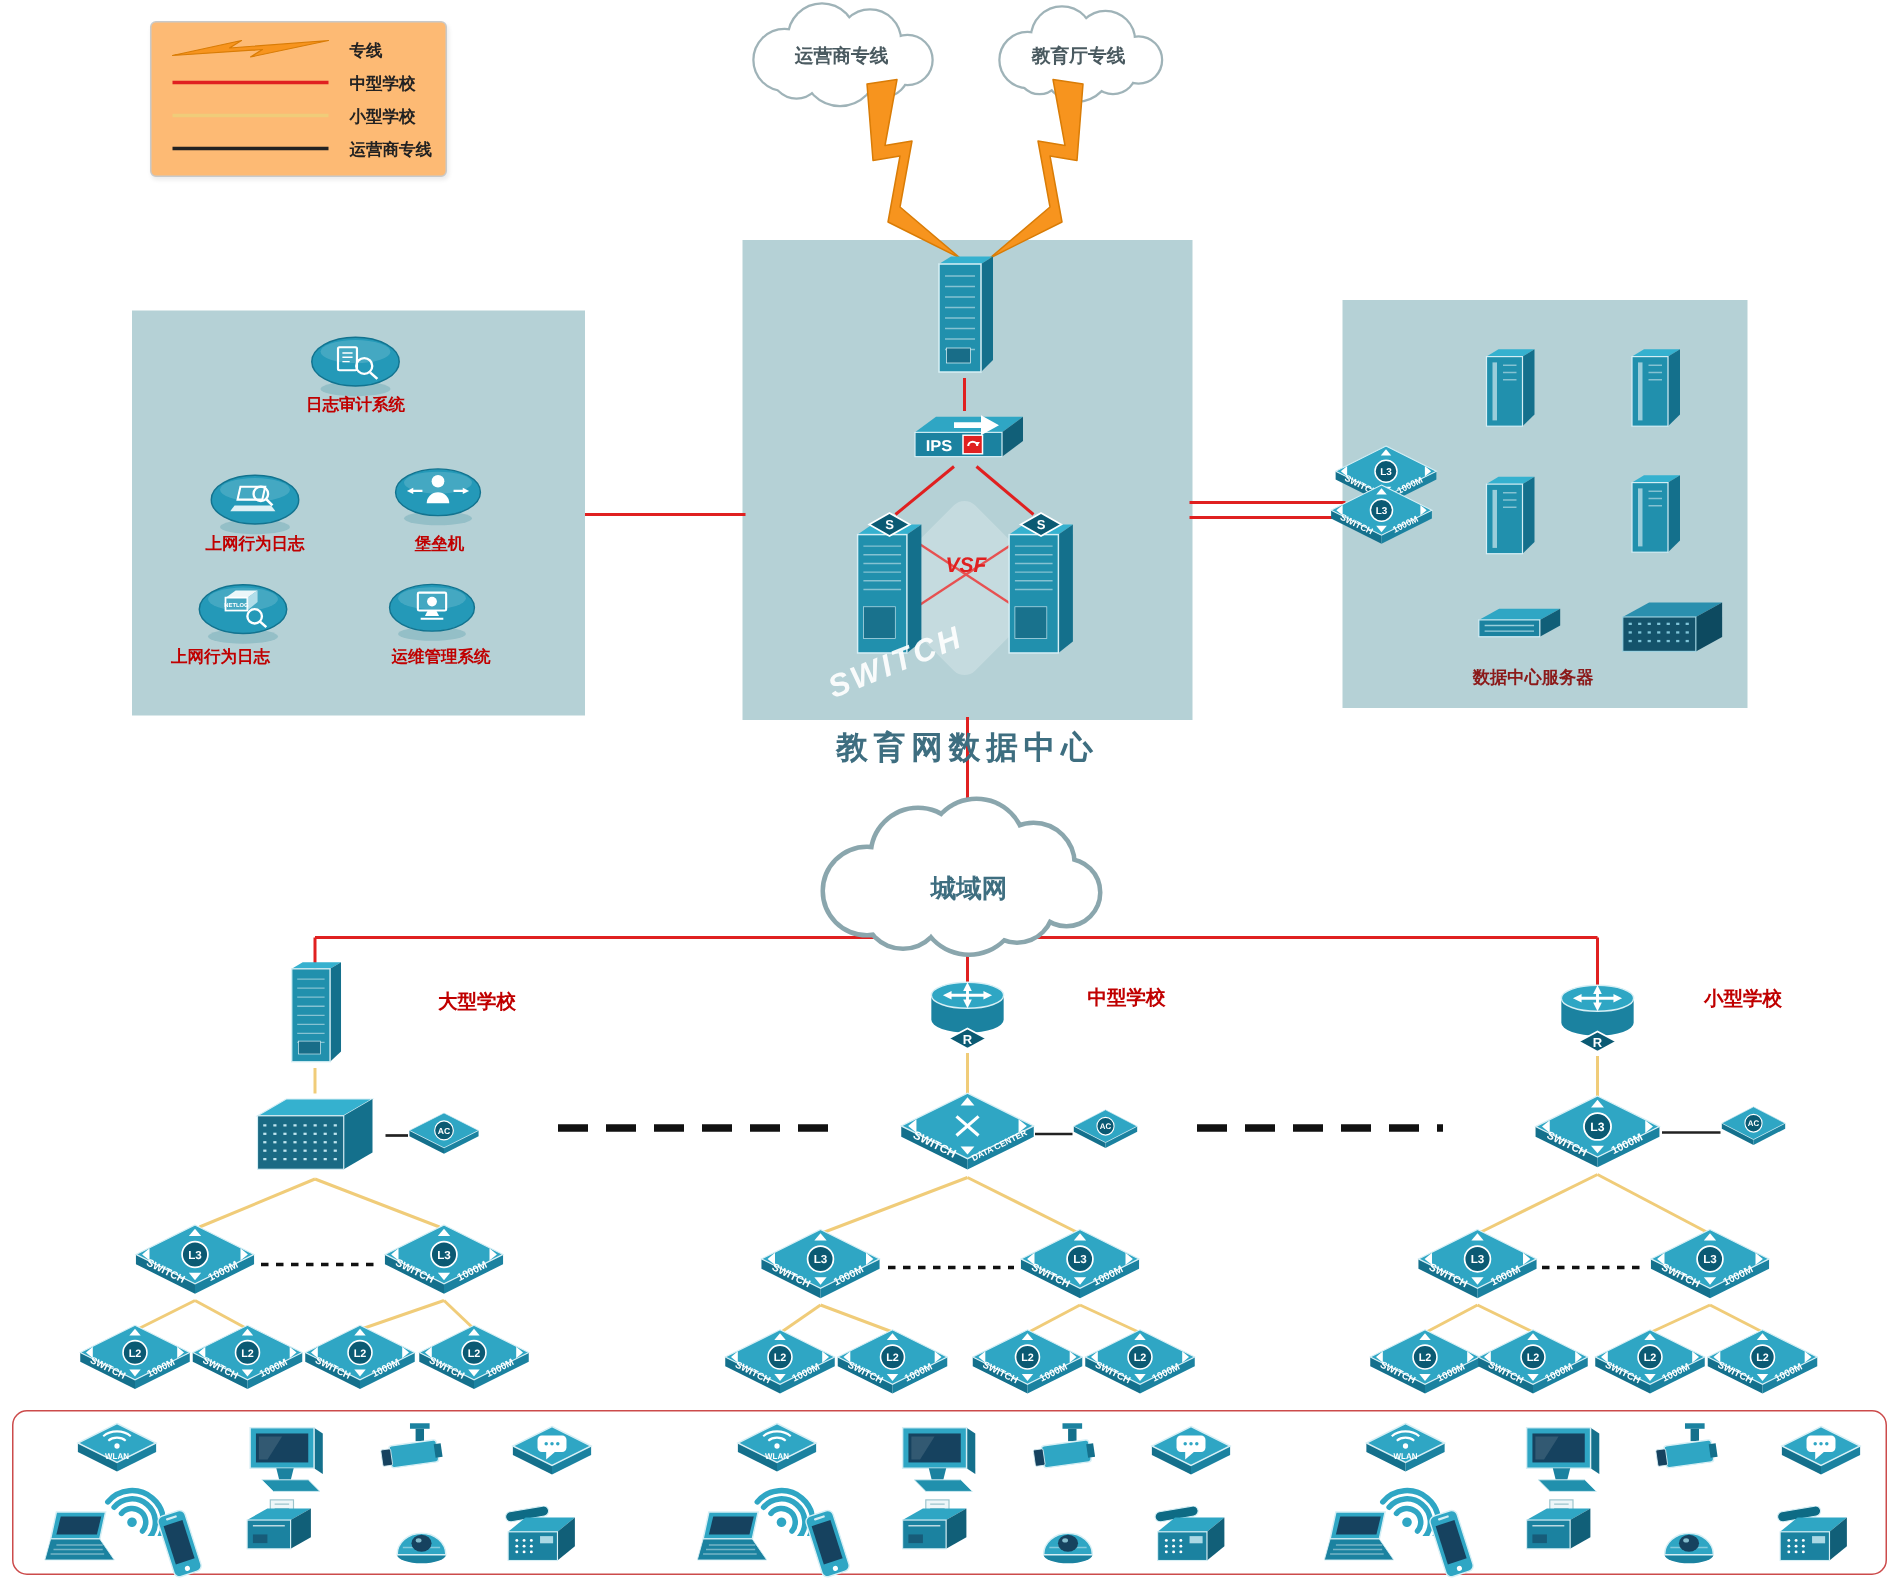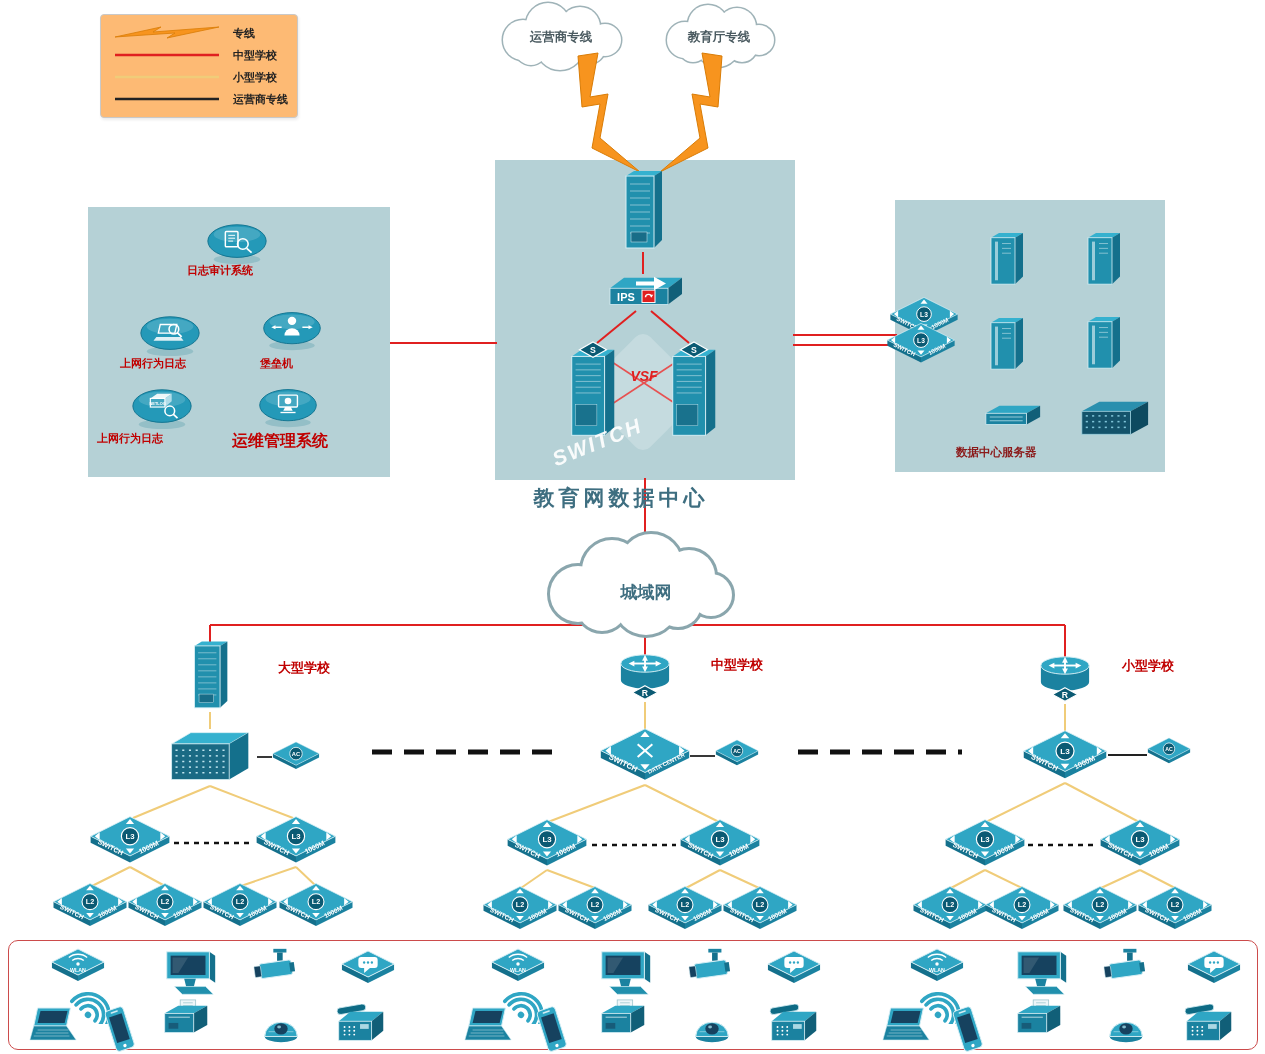--- a/index.html
+++ b/index.html
@@ -3,22 +3,22 @@
 <meta charset="utf-8">
 <style>
 *{margin:0;padding:0;box-sizing:border-box}
 body{background:#fff}
 .canvas{position:relative;width:1265px;height:1054px;background:#fff;overflow:hidden;
   font-family:"Liberation Sans",sans-serif}
 .zone{position:absolute;background:#b5d1d6;z-index:0}
 #wires{position:absolute;left:0;top:0;z-index:1}
 .node{position:absolute;z-index:3}
 .node svg{display:block}
-.red-label{position:absolute;color:#c00000;font-weight:bold;text-align:left;z-index:4;line-height:1.1}
-.title{position:absolute;left:496px;top:484px;width:250px;text-align:center;
+.red-label{position:absolute;color:#c00000;font-weight:bold;text-align:center;z-index:4;line-height:1.1}
+.title{position:absolute;left:520px;top:484px;width:250px;text-align:center;
   font-family:"DejaVu Serif",serif;font-size:21px;letter-spacing:4px;color:#3e6e80;font-weight:bold;z-index:4}
 .vsf{position:absolute;left:618px;top:368px;width:52px;text-align:center;color:#e02020;
   font-weight:bold;font-style:italic;font-size:14px;z-index:4}
 .watermark{position:absolute;left:548px;top:420px;width:150px;color:#fff;font-size:21px;font-weight:bold;
   font-style:italic;letter-spacing:2px;transform:rotate(-22deg);opacity:.92;z-index:4}
 .octa{position:absolute;left:599px;top:348px;width:88px;height:88px;background:rgba(255,255,255,.22);
   transform:rotate(45deg);border-radius:10px;z-index:2}
 .bottom-box{position:absolute;left:8px;top:940px;width:1250px;height:110px;border:1.5px solid #cc4b4b;
   border-radius:10px;z-index:0}
 .legend{position:absolute;left:100px;top:14px;width:198px;background:#fdba74;border:1px solid #c9c9c9;
@@ -1157,16 +1157,16 @@
   <div class="watermark">SWITCH</div>
 
   <div class="red-label" style="left:278px;top:661px;width:80px;font-size:13px">大型学校</div>
   <div class="red-label" style="left:711px;top:658px;width:80px;font-size:13px">中型学校</div>
   <div class="red-label" style="left:1122px;top:659px;width:80px;font-size:13px">小型学校</div>
 
   <div class="red-label" style="left:187px;top:264px;width:100px;font-size:11px">日志审计系统</div>
   <div class="red-label" style="left:120px;top:357px;width:100px;font-size:11px">上网行为日志</div>
   <div class="red-label" style="left:260px;top:357px;width:66px;font-size:11px">堡垒机</div>
   <div class="red-label" style="left:97px;top:432px;width:100px;font-size:11px">上网行为日志</div>
-  <div class="red-label" style="left:232px;top:432px;width:100px;font-size:16px">运维管理系统</div>
+  <div class="red-label" style="left:244px;top:432px;width:100px;font-size:11px">运维管理系统</div>
 
   <div class="red-label" style="left:956px;top:446px;width:132px;font-size:11.5px;color:#8b1a1a">数据中心服务器</div>
 </div>
 
 </body></html>

